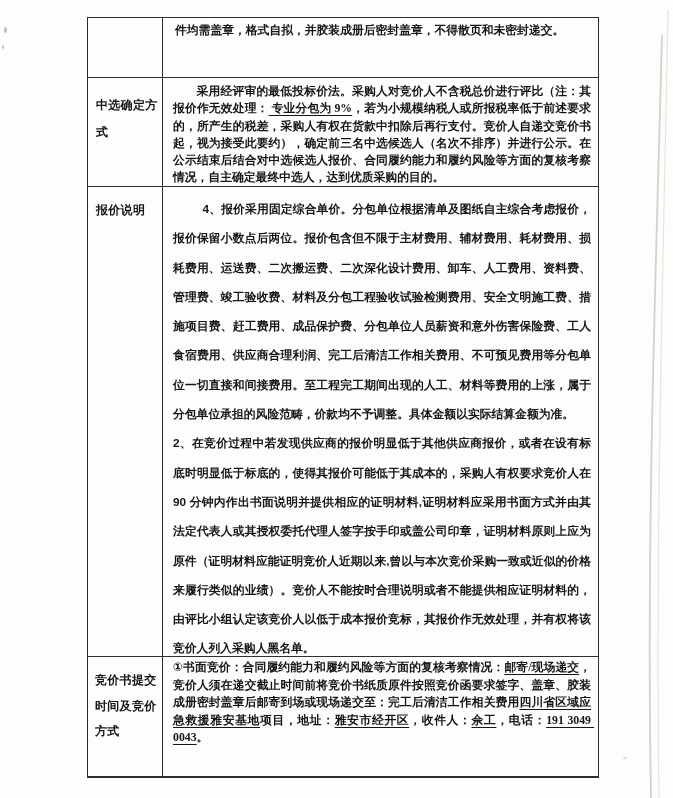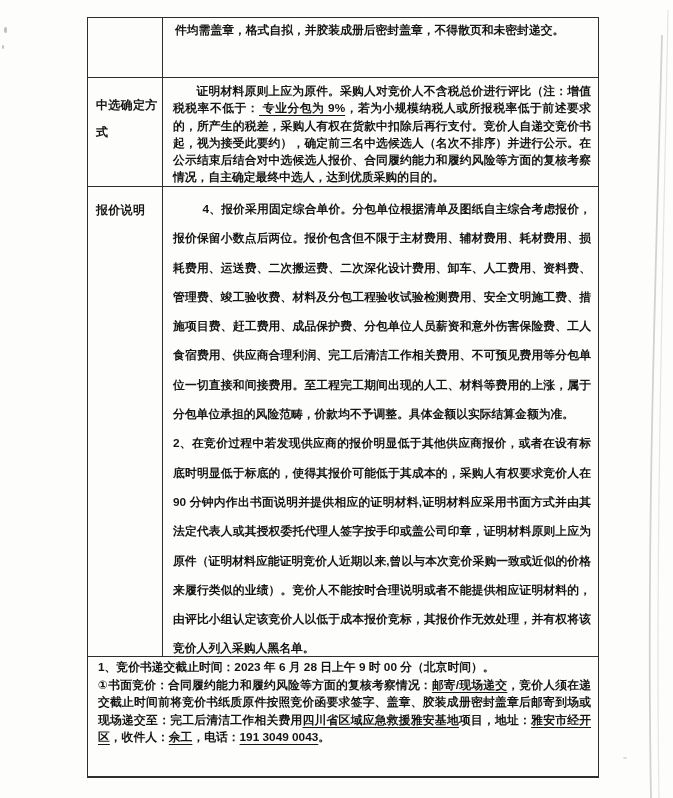--- a/index.html
+++ b/index.html
@@ -39,21 +39,21 @@
     letter-spacing: 0.3px;
   }
   .cell.content {
     flex: 1 1 auto;
     font-size: 11.8px;
     text-align: justify;
     text-justify: inter-ideograph;
   }
   .para { margin: 0; }
   .para span, .para u { white-space: pre-wrap; }
-  u { text-decoration-thickness: 1.2px; text-underline-offset: 2.5px; }
+  u { text-decoration-thickness: 1.2px; text-underline-offset: 2.5px; font-family: Liberation Serif, serif; }
   .lbl-line { white-space: nowrap; }
 
   
   .r0 { height: 59px; }
   .r0 .content { padding: 4px 10px 0 12px; line-height: 17px; }
 
   
   .r1 { height: 109px; }
   .r1 .label { padding: 14px 1px 0 8px; line-height: 27px; }
   .r1 .content { padding: 5px 7px 0 10px; line-height: 17.3px; }
@@ -87,37 +87,41 @@
           <p class="para"><span>件均需盖章，格式自拟，并胶装成册后密封盖章，不得散页和未密封递交。</span></p>
         </div>
     </div>
 
     <div class="row r1">
       <div class="cell label">
           <div class="lbl-line">中选确定方</div>
           <div class="lbl-line">式</div>
         </div>
       <div class="cell content">
-          <p class="para" style="text-indent: 2em;"><span>证明材料原则上应为原件。采购人对竞价人不含税总价进行评比（注：增值税税率不低于：</span><u>&nbsp;专业分包为 9%</u><span>，若为小规模纳税人或所报税率低于前述要求的，所产生的税差，采购人有权在货款中扣除后再行支付。竞价人自递交竞价书起，视为接受此要约），确定前三名中选候选人（名次不排序）并进行公示。在公示结束后结合对中选候选人报价、合同履约能力和履约风险等方面的复核考察情况，自主确定最终中选人，达到优质采购的目的。</span></p>
+          <p class="para" style="text-indent: 2em;"><span>采用经评审的最低投标价法。采购人对竞价人不含税总价进行评比（注：其报价作无效处理：</span><u>&nbsp;专业分包为 9%</u><span>，若为小规模纳税人或所报税率低于前述要求的，所产生的税差，采购人有权在货款中扣除后再行支付。竞价人自递交竞价书起，视为接受此要约），确定前三名中选候选人（名次不排序）并进行公示。在公示结束后结合对中选候选人报价、合同履约能力和履约风险等方面的复核考察情况，自主确定最终中选人，达到优质采购的目的。</span></p>
         </div>
     </div>
 
     <div class="row r2">
       <div class="cell label">
           <div class="lbl-line">报价说明</div>
         </div>
       <div class="cell content">
           <p class="para" style="text-indent: 2.5em;"><span>4、报价采用固定综合单价。分包单位根据清单及图纸自主综合考虑报价，报价保留小数点后两位。报价包含但不限于主材费用、辅材费用、耗材费用、损耗费用、运送费、二次搬运费、二次深化设计费用、卸车、人工费用、资料费、管理费、竣工验收费、材料及分包工程验收试验检测费用、安全文明施工费、措施项目费、赶工费用、成品保护费、分包单位人员薪资和意外伤害保险费、工人食宿费用、供应商合理利润、完工后清洁工作相关费用、不可预见费用等分包单位一切直接和间接费用。至工程完工期间出现的人工、材料等费用的上涨，属于分包单位承担的风险范畴，价款均不予调整。具体金额以实际结算金额为准。</span></p>
           <p class="para"><span>2、在竞价过程中若发现供应商的报价明显低于其他供应商报价，或者在设有标底时明显低于标底的，使得其报价可能低于其成本的，采购人有权要求竞价人在 90 分钟内作出书面说明并提供相应的证明材料,证明材料应采用书面方式并由其法定代表人或其授权委托代理人签字按手印或盖公司印章，证明材料原则上应为原件（证明材料应能证明竞价人近期以来,曾以与本次竞价采购一致或近似的价格来履行类似的业绩）。竞价人不能按时合理说明或者不能提供相应证明材料的，由评比小组认定该竞价人以低于成本报价竞标，其报价作无效处理，并有权将该竞价人列入采购人黑名单。</span></p>
         </div>
     </div>
 
     <div class="row r3">
+      <div class="cell label">
+          <div class="lbl-line">竞价书提交</div>
+          <div class="lbl-line">时间及竞价</div>
+          <div class="lbl-line">方式</div>
+        </div>
       <div class="cell content">
-          <p class="para"><span>1、竞价书递交截止时间：2023 年 6 月 28 日上午 9 时 00 分（北京时间）。</span></p>
           <p class="para"><span>①书面竞价：合同履约能力和履约风险等方面的复核考察情况：</span><u>邮寄/现场递交</u><span>，竞价人须在递交截止时间前将竞价书纸质原件按照竞价函要求签字、盖章、胶装成册密封盖章后邮寄到场或现场递交至：完工后清洁工作相关费用</span><u>四川省区域应急救援雅安基地</u><span>项目，地址：</span><u>雅安市经开区</u><span>，收件人：</span><u>佘工</u><span>，电话：</span><u>191 3049 0043</u><span>。</span></p>
         </div>
     </div>
 
   </div>
 
   <svg class="page-edge-svg" width="673" height="798" viewBox="0 0 673 798">
     <path d="M 662 35 C 657 240, 646 520, 651 798" fill="none" stroke="#d2d2ce" stroke-width="1.8"></path>
     <path d="M 668 10 C 664 230, 655 540, 659 798" fill="none" stroke="#e4e4e0" stroke-width="1.2"></path>
   </svg>

